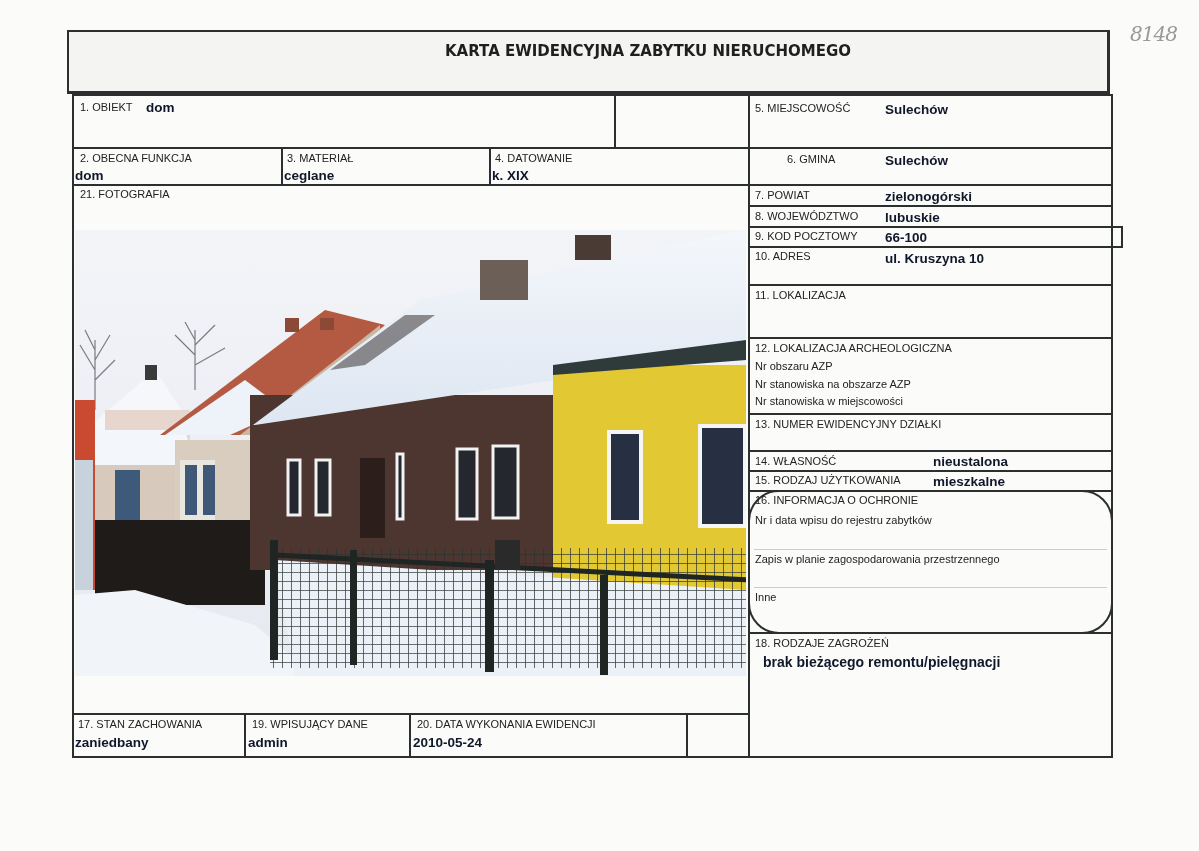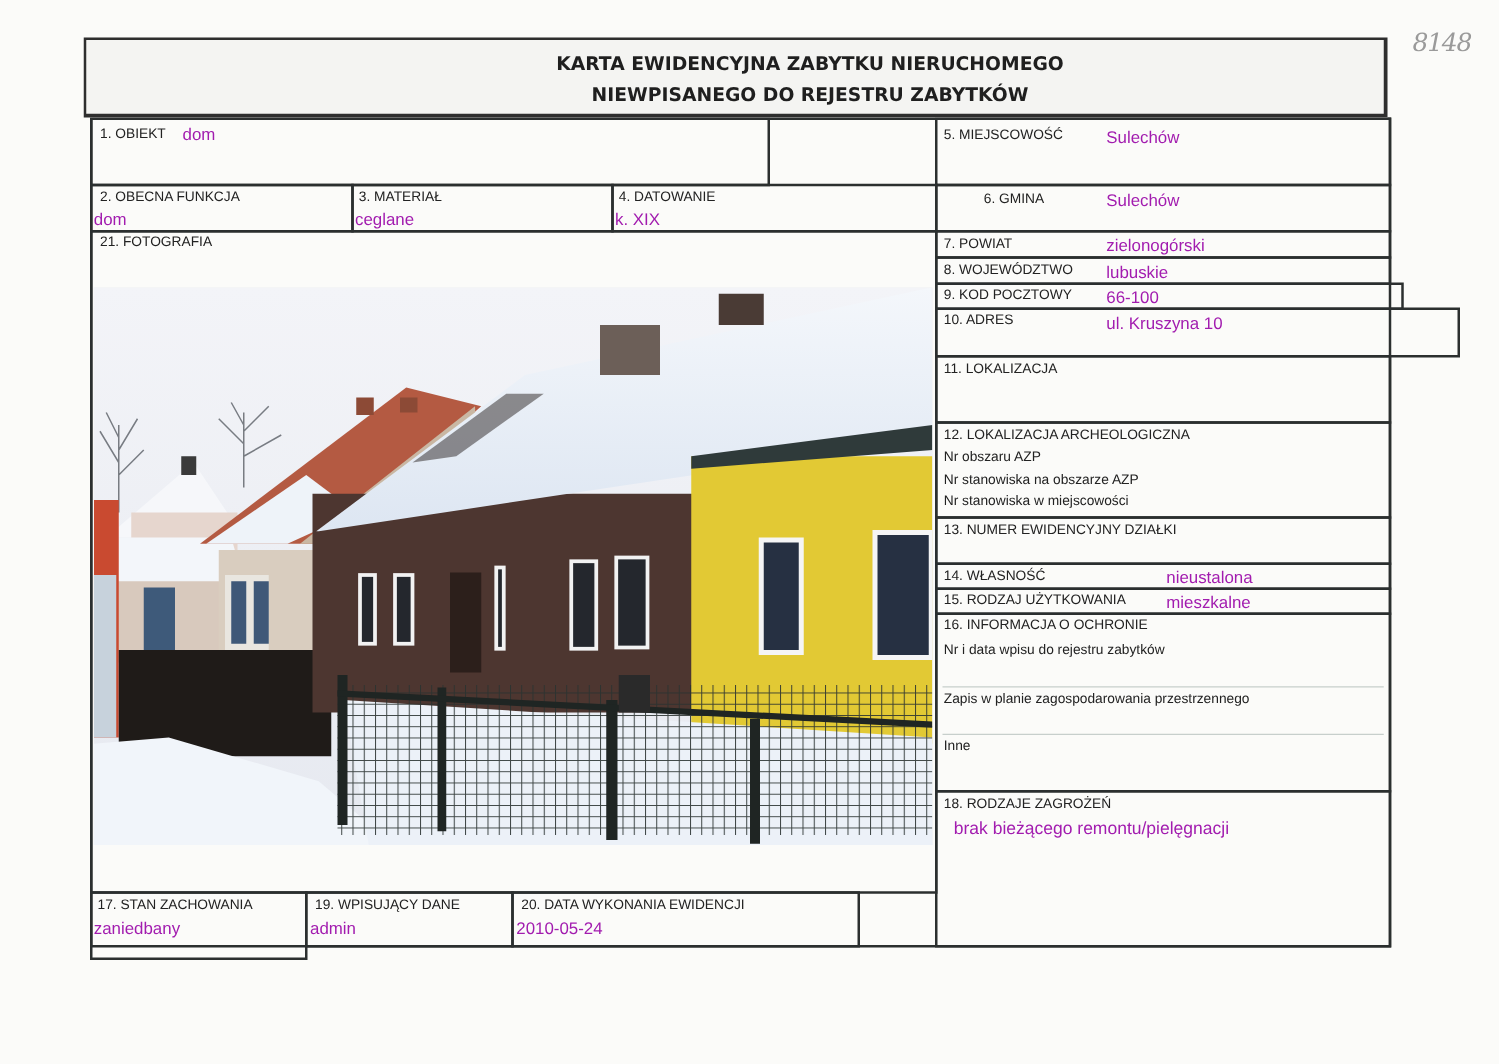--- a/index.html
+++ b/index.html
@@ -14,38 +14,37 @@
   .banner-line.l1 { top: 10px; padding-left: 120px; }
   .banner-line.l2 { top: 35px; padding-left: 120px; }
   .ghost { position: absolute; top: 80px; font-family: "Liberation Sans", sans-serif; font-weight: bold; font-size: 14px; color: #d0d0ce; z-index: 1; }
   .ghost.g1 { left: 450px; }
   .ghost.g2 { left: 965px; }
 
   
   .frame { position: absolute; left: 72px; top: 94px; width: 1041px; height: 664px; border: 2px solid #2b2f2f; }
   .cell { position: absolute; border: 2px solid #2b2f2f; background: transparent; }
   .lbl { position: absolute; font-size: 11px; color: #222; white-space: nowrap; }
-  .val { position: absolute; font-size: 13.5px; font-weight: normal; color: #a21caf; white-space: nowrap; }
+  .val { position: absolute; font-size: 13.5px; font-weight: bold; color: #0f172a; white-space: nowrap; }
   .sub { position: absolute; font-size: 11px; color: #222; white-space: nowrap; }
   .sep { position: absolute; height: 1px; background: #c7cfcc; }
 
   
   .photo { position: absolute; left: 75px; top: 230px; width: 671px; height: 446px; overflow: hidden; background: #eef0f4; }
 </style>
 </head>
 <body>
 
 <div class="handnote">8148</div>
 
 <div class="ghost g1">KARTA GMINNEJ EWIDENCJI ZABYTKÓW</div>
 <div class="ghost g2">1264/2473</div>
 
 <div class="banner">
   <div class="banner-line l1">KARTA EWIDENCYJNA ZABYTKU NIERUCHOMEGO</div>
-  <div class="banner-line l2">NIEWPISANEGO DO REJESTRU ZABYTKÓW</div>
 </div>
 
 <div class="frame"></div>
 
 <div class="cell" style="left:72px;top:94px;width:544px;height:55px;text-align:right;">
   <span class="lbl" style="left:6px;top:5px;">1. OBIEKT</span>
   <span class="val" style="left:72px;top:4px;">dom</span>
 </div>
 
 <div class="cell" style="left:72px;top:147px;width:211px;height:39px;">
@@ -139,21 +138,21 @@
       <rect x="195" y="310" width="8" height="120"></rect>
       <rect x="275" y="320" width="7" height="115"></rect>
       <rect x="410" y="330" width="9" height="112"></rect>
       <rect x="525" y="345" width="8" height="100"></rect>
       <rect x="195" y="312" width="476" height="5" transform="skewY(3)"></rect>
     </g>
     <rect x="420" y="310" width="25" height="30" fill="#2a2a2a"></rect>
   </svg>
 </div>
 
-<div class="cell" style="left:72px;top:713px;width:174px;height:55px;">
+<div class="cell" style="left:72px;top:713px;width:174px;height:45px;">
   <span class="lbl" style="left:4px;top:3px;">17. STAN ZACHOWANIA</span>
   <span class="val" style="left:1px;top:20px;">zaniedbany</span>
 </div>
 <div class="cell" style="left:244px;top:713px;width:167px;height:45px;">
   <span class="lbl" style="left:6px;top:3px;">19. WPISUJĄCY DANE</span>
   <span class="val" style="left:2px;top:20px;">admin</span>
 </div>
 <div class="cell" style="left:409px;top:713px;width:279px;height:45px;">
   <span class="lbl" style="left:6px;top:3px;">20. DATA WYKONANIA EWIDENCJI</span>
   <span class="val" style="left:2px;top:20px;">2010-05-24</span>
@@ -172,21 +171,21 @@
   <span class="val" style="left:135px;top:3px;">zielonogórski</span>
 </div>
 <div class="cell" style="left:748px;top:205px;width:365px;height:23px;">
   <span class="lbl" style="left:5px;top:3px;">8. WOJEWÓDZTWO</span>
   <span class="val" style="left:135px;top:3px;">lubuskie</span>
 </div>
 <div class="cell" style="left:748px;top:226px;width:375px;height:22px;">
   <span class="lbl" style="left:5px;top:2px;">9. KOD POCZTOWY</span>
   <span class="val" style="left:135px;top:2px;">66-100</span>
 </div>
-<div class="cell" style="left:748px;top:246px;width:420px;height:40px;">
+<div class="cell" style="left:748px;top:246px;width:365px;height:40px;">
   <span class="lbl" style="left:5px;top:2px;">10. ADRES</span>
   <span class="val" style="left:135px;top:3px;">ul. Kruszyna 10</span>
 </div>
 <div class="cell" style="left:748px;top:284px;width:365px;height:55px;">
   <span class="lbl" style="left:5px;top:3px;">11. LOKALIZACJA</span>
 </div>
 <div class="cell" style="left:748px;top:337px;width:365px;height:78px;">
   <span class="lbl" style="left:5px;top:3px;">12. LOKALIZACJA ARCHEOLOGICZNA</span>
   <span class="sub" style="left:5px;top:21px;">Nr obszaru AZP</span>
   <span class="sub" style="left:5px;top:39px;">Nr stanowiska na obszarze AZP</span>
@@ -196,21 +195,21 @@
   <span class="lbl" style="left:5px;top:3px;">13. NUMER EWIDENCYJNY DZIAŁKI</span>
 </div>
 <div class="cell" style="left:748px;top:450px;width:365px;height:22px;">
   <span class="lbl" style="left:5px;top:3px;">14. WŁASNOŚĆ</span>
   <span class="val" style="left:183px;top:2px;">nieustalona</span>
 </div>
 <div class="cell" style="left:748px;top:470px;width:365px;height:22px;">
   <span class="lbl" style="left:5px;top:2px;">15. RODZAJ UŻYTKOWANIA</span>
   <span class="val" style="left:183px;top:2px;">mieszkalne</span>
 </div>
-<div class="cell" style="left:748px;top:490px;width:365px;height:144px;">
+<div class="cell" style="left:748px;top:490px;width:365px;height:144px;border-radius:31px;">
   <span class="lbl" style="left:5px;top:2px;">16. INFORMACJA O OCHRONIE</span>
   <span class="sub" style="left:5px;top:22px;">Nr i data wpisu do rejestru zabytków</span>
   <div class="sep" style="left:4px;right:4px;top:57px;"></div>
   <span class="sub" style="left:5px;top:61px;">Zapis w planie zagospodarowania przestrzennego</span>
   <div class="sep" style="left:4px;right:4px;top:95px;"></div>
   <span class="sub" style="left:5px;top:99px;">Inne</span>
 </div>
 <div class="cell" style="left:748px;top:632px;width:365px;height:126px;">
   <span class="lbl" style="left:5px;top:3px;">18. RODZAJE ZAGROŻEŃ</span>
   <span class="val" style="left:13px;top:20px;font-size:14px;">brak bieżącego remontu/pielęgnacji</span>

